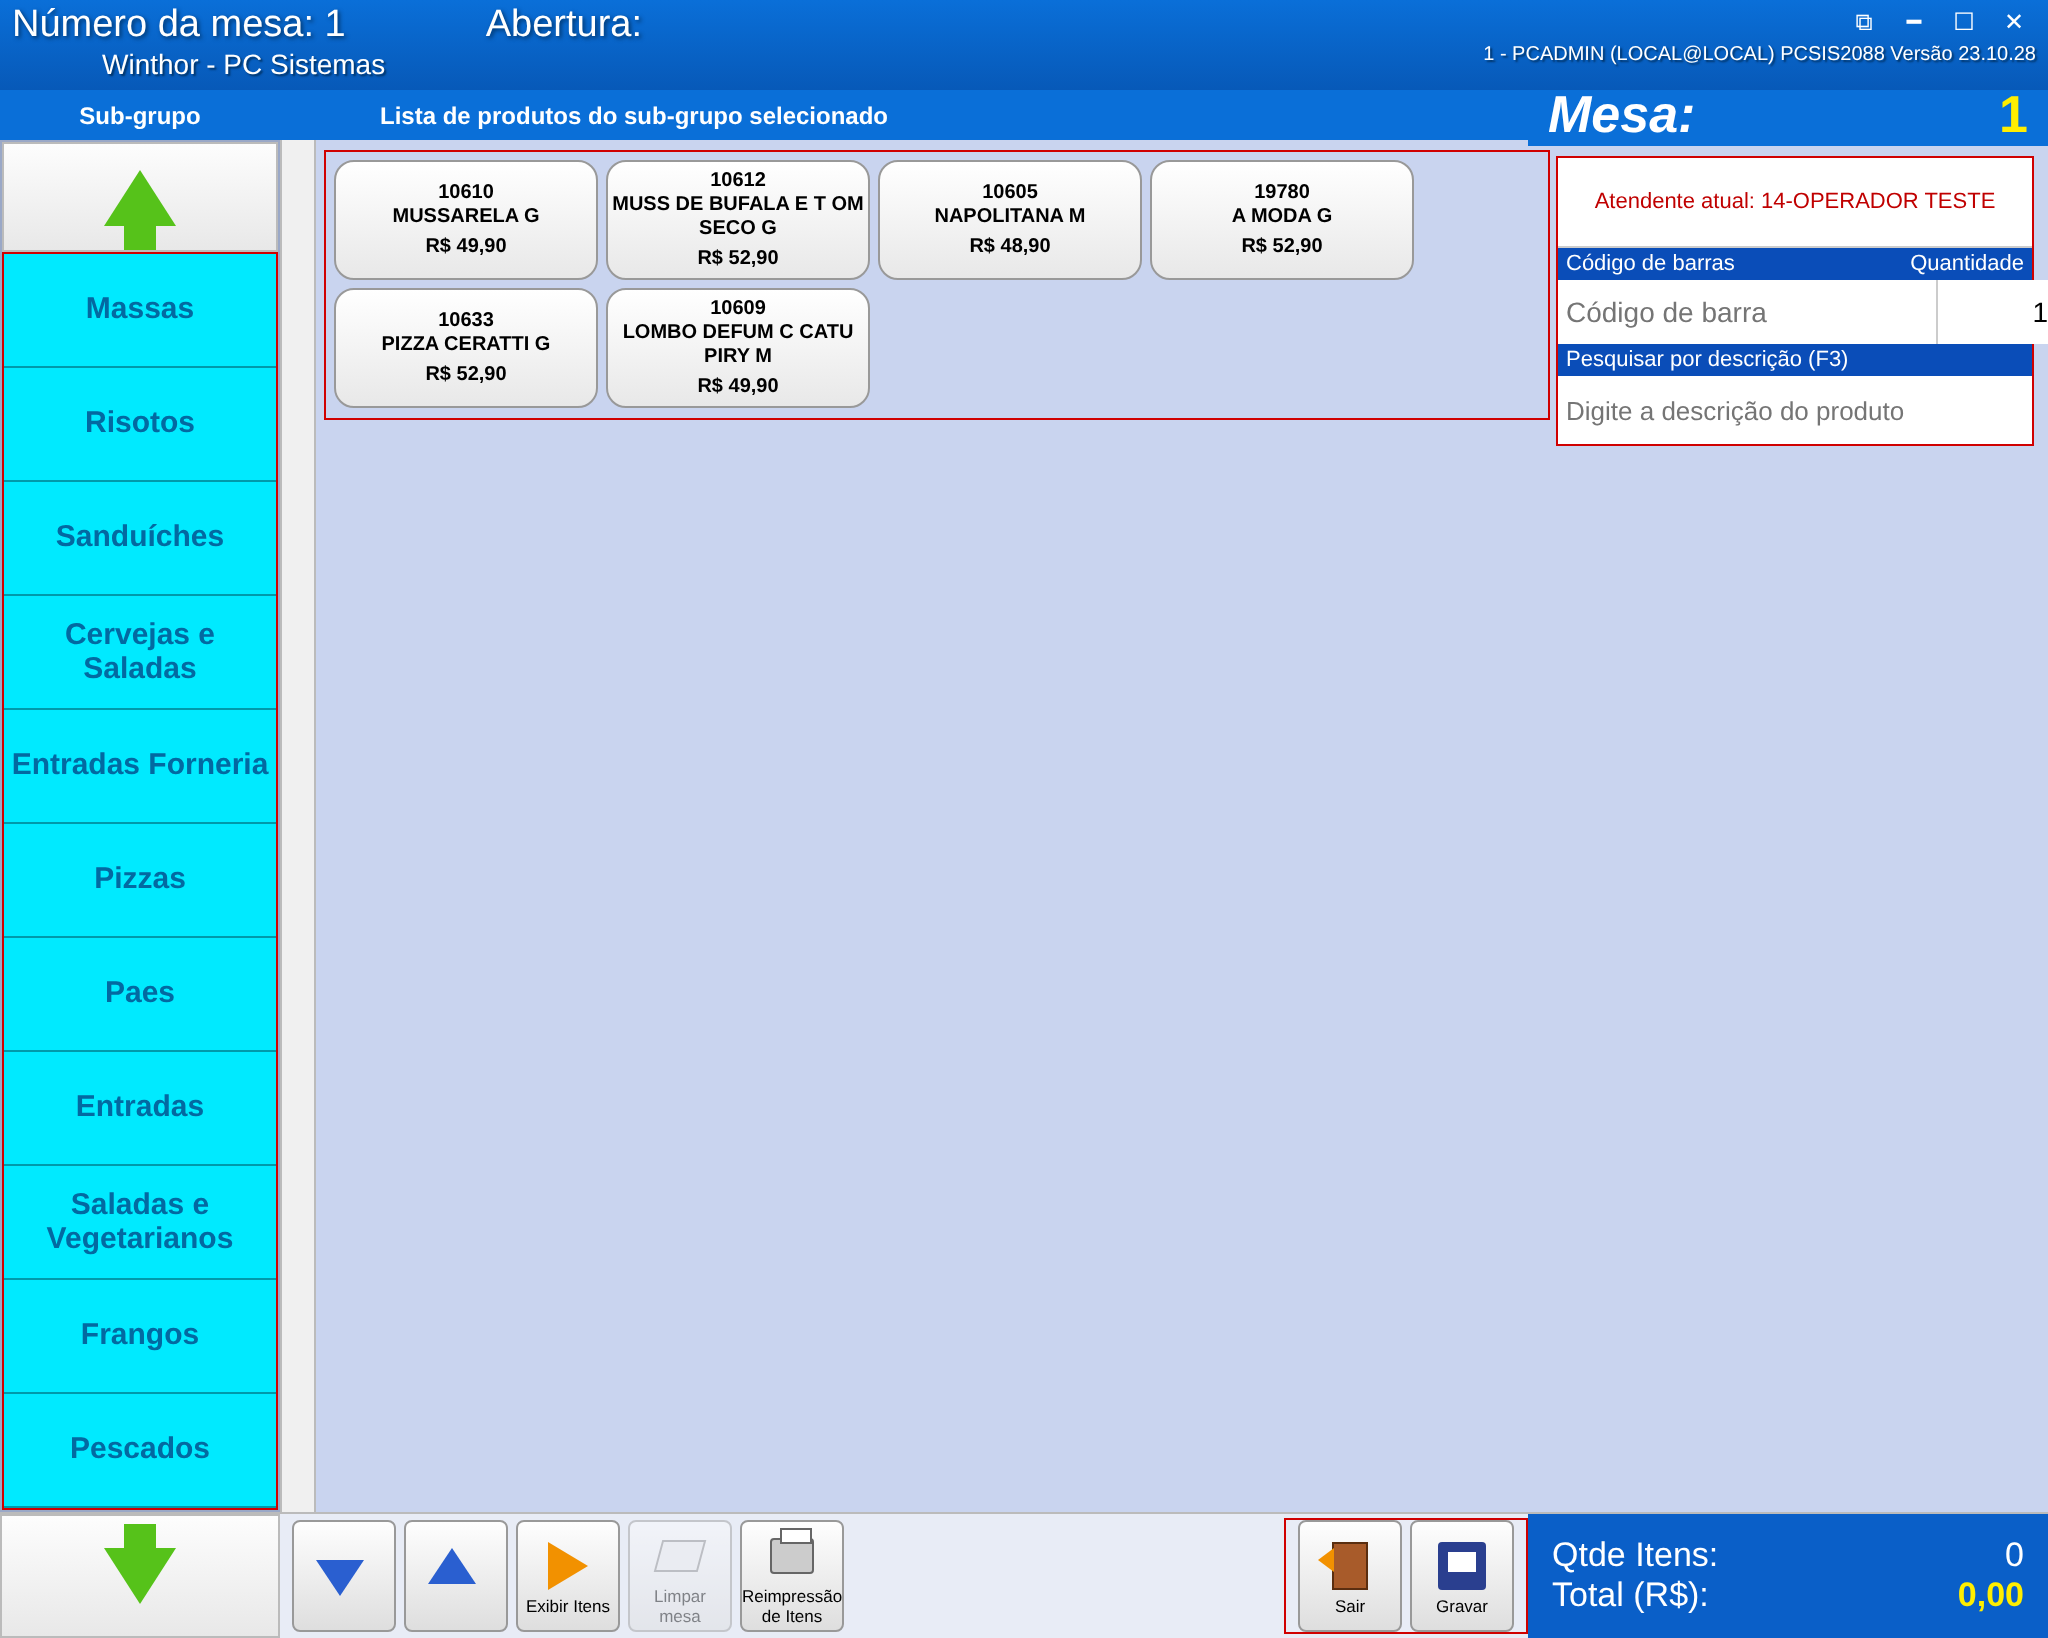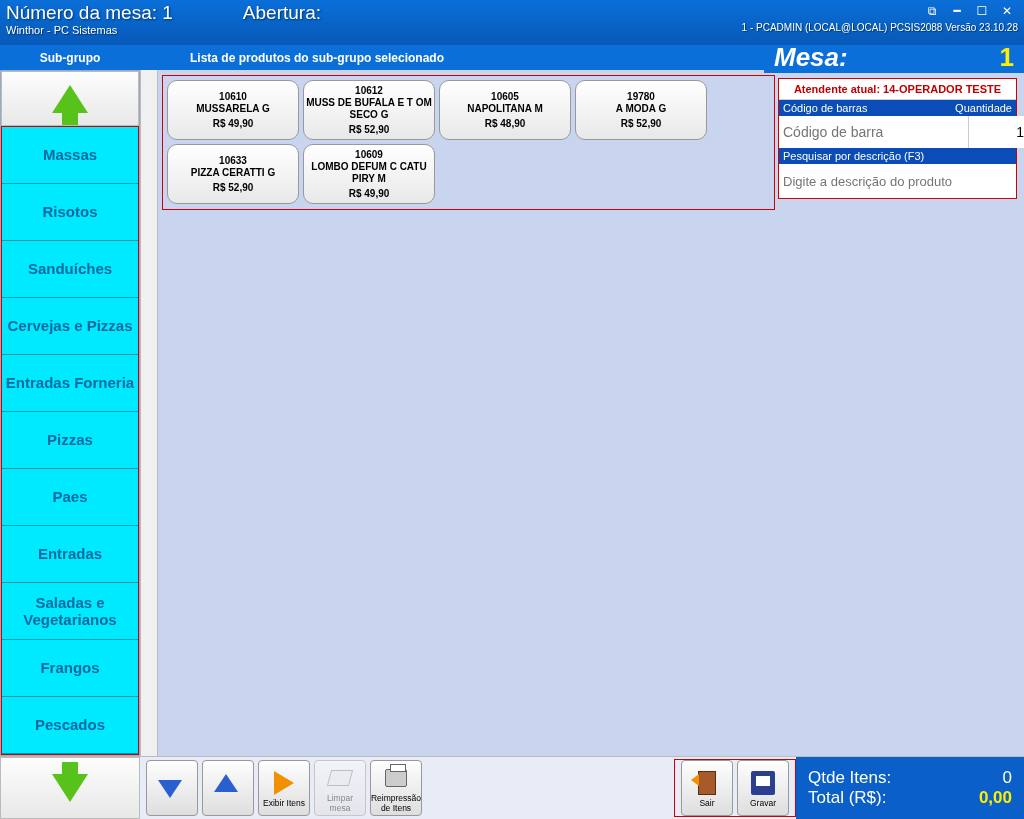--- a/index.html
+++ b/index.html
@@ -2,21 +2,21 @@
 <html><head>
 <meta charset="utf-8">
 <style>
   * { box-sizing: border-box; margin: 0; padding: 0; font-family: Tahoma, Arial, sans-serif; }
   body { width: 1024px; height: 819px; background: #c9d4ef; overflow: hidden; }
 
   
   .titlebar { height: 45px; background: linear-gradient(to bottom, #0a6fd8, #0759b8); color: #fff; display: flex; align-items: flex-start; padding: 2px 6px 0 6px; position: relative; }
   .titlebar .left { display: flex; flex-direction: column; }
   .titlebar .line1 { font-size: 19px; text-shadow: 1px 1px 2px #003366; }
-  .titlebar .line2 { font-size: 11px; text-shadow: 1px 1px 1px #003366; }
+  .titlebar .line2 { font-size: 14px; text-shadow: 1px 1px 1px #003366; margin-left: 45px; }
   .titlebar .centertxt { font-size: 19px; margin-left: 70px; text-shadow: 1px 1px 2px #003366; }
   .titlebar .right { position: absolute; right: 6px; top: 2px; display: flex; flex-direction: column; align-items: flex-end; }
   .win-controls { display: flex; gap: 3px; }
   .win-btn { width: 22px; height: 18px; color: #fff; font-size: 12px; display:flex; align-items:center; justify-content:center; cursor:pointer;}
   .titlebar .status { font-size: 10px; text-shadow: 1px 1px 1px #003366; margin-top: 2px;}
 
   
   .header-strip { height: 25px; background: #0a6fd8; display: flex; color: #fff; font-size: 12px; font-weight: bold; align-items: center; }
   .hs-sub { width: 140px; text-align: center; }
   .hs-lista { flex: 1; padding-left: 50px;}
@@ -37,41 +37,41 @@
 
   
   .products-wrap { flex:1; padding: 5px 4px; display:flex; }
   .products-inner { border:1px solid #d00000; padding:4px; display:flex; flex-wrap:wrap; align-content:flex-start; gap:4px; height:135px;}
   .product { width:132px; height:60px; background:linear-gradient(to bottom, #ffffff, #e8e8e8); border:1px solid #999; border-radius:10px; display:flex; flex-direction:column; align-items:center; justify-content:center; font-size:10px; font-weight:bold; text-align:center; padding:2px; cursor:pointer; line-height:1.2;}
   .product .price{ margin-top:3px;}
 
   
   .right-panel { width: 245px; padding: 3px 3px; }
   .right-inner { border:1px solid #d00000; }
-  .atendente { background:#fff; color:#c00000; font-size:11px; font-weight:bold; text-align:center; padding:4px; border-bottom:1px solid #ccc;}
+  .atendente { background:#fff; color:#c00000; font-size:11px; font-weight:normal; text-align:center; padding:16px; border-bottom:1px solid #ccc;}
   .field-header { background:#0a4db8; color:#fff; font-size:11px; padding:2px 4px; display:flex; justify-content:space-between;}
   .field-row { display:flex; background:#fff;}
   .field-row input { border:none; padding:6px 4px; font-size:14px; height:32px; }
   .field-row .barcode { flex:1; color:#888;}
   .field-row .qty { width:60px; text-align:right; border-left:1px solid #ccc; color:#000;}
   .search-header { background:#0a4db8; color:#fff; font-size:11px; padding:2px 4px;}
   .search-input { width:100%; border:none; padding:6px 4px; font-size:13px; height:34px; color:#888;}
 
   
   .bottom-bar { height: 63px; background:#e8ecf6; display:flex; align-items:center; border-top:1px solid #bbb;}
   .bottom-left { width:140px; height:100%; display:flex; align-items:center; justify-content:center; background: linear-gradient(to bottom, #fdfdfd, #e8e8e8); border:1px solid #bbb; cursor:pointer;}
   .arrow-down { width:0; height:0; border-left:18px solid transparent; border-right:18px solid transparent; border-top:28px solid #56c21a; position:relative;}
   .arrow-down::before{content:"";position:absolute;left:-8px;top:-40px;width:16px;height:12px;background:#56c21a;}
   .bottom-tools { display:flex; gap:4px; padding:0 6px; height:100%; align-items:center;}
   .tool-btn { width:52px; height:56px; background:linear-gradient(to bottom,#fefefe,#dedede); border:1px solid #999; border-radius:4px; display:flex; flex-direction:column; align-items:center; justify-content:center; font-size:8.5px; text-align:center; cursor:pointer; padding:1px;}
   .tool-btn.disabled{ opacity:.45; cursor:default;}
   .tool-icon{ width:28px; height:28px; margin-bottom:1px;}
   .bottom-spacer{ flex:1;}
   .bottom-right-tools{ display:flex; gap:4px; padding:0 6px; border:1px solid #d00000;}
-  .totals { width:228px; height:100%; background:#0a5fc8; color:#fff; display:flex; flex-direction:column; justify-content:center; padding:4px 12px; font-size:17px;}
+  .totals { width:260px; height:100%; background:#0a5fc8; color:#fff; display:flex; flex-direction:column; justify-content:center; padding:4px 12px; font-size:17px;}
   .totals .row{ display:flex; justify-content:space-between;}
   .totals .yellow{ color:#ffee00; font-weight:bold;}
 
   
   .ico-blue-down{ width:0;height:0;border-left:12px solid transparent;border-right:12px solid transparent;border-top:18px solid #2a5fd0; margin-top:6px;}
   .ico-blue-up{ width:0;height:0;border-left:12px solid transparent;border-right:12px solid transparent;border-bottom:18px solid #2a5fd0; margin-bottom:6px;}
   .ico-orange-right{ width:0;height:0;border-top:12px solid transparent;border-bottom:12px solid transparent;border-left:20px solid #f29100;}
   .ico-eraser{ width:22px;height:16px;background:#eee;border:1px solid #888;transform:skewX(-15deg);}
   .ico-print{ width:22px;height:18px;background:#ccc;border:1px solid #666;border-radius:2px;position:relative;}
   .ico-print::before{content:"";position:absolute;top:-6px;left:4px;width:14px;height:6px;background:#fff;border:1px solid #666;}
@@ -114,21 +114,21 @@
 <div class="main-area">
 
   <div class="sidebar">
     <div class="nav-btn">
       <div class="arrow-up"></div>
     </div>
     <div class="categories" id="categories">
         <div class="cat">Massas</div>
         <div class="cat">Risotos</div>
         <div class="cat">Sanduíches</div>
-        <div class="cat">Cervejas e Pizzas</div>
+        <div class="cat">Cervejas e Saladas</div>
         <div class="cat">Entradas Forneria</div>
         <div class="cat">Pizzas</div>
         <div class="cat">Paes</div>
         <div class="cat">Entradas</div>
         <div class="cat">Saladas e Vegetarianos</div>
         <div class="cat">Frangos</div>
         <div class="cat">Pescados</div>
       </div>
   </div>
   <div class="scrollbar-spacer"></div>

